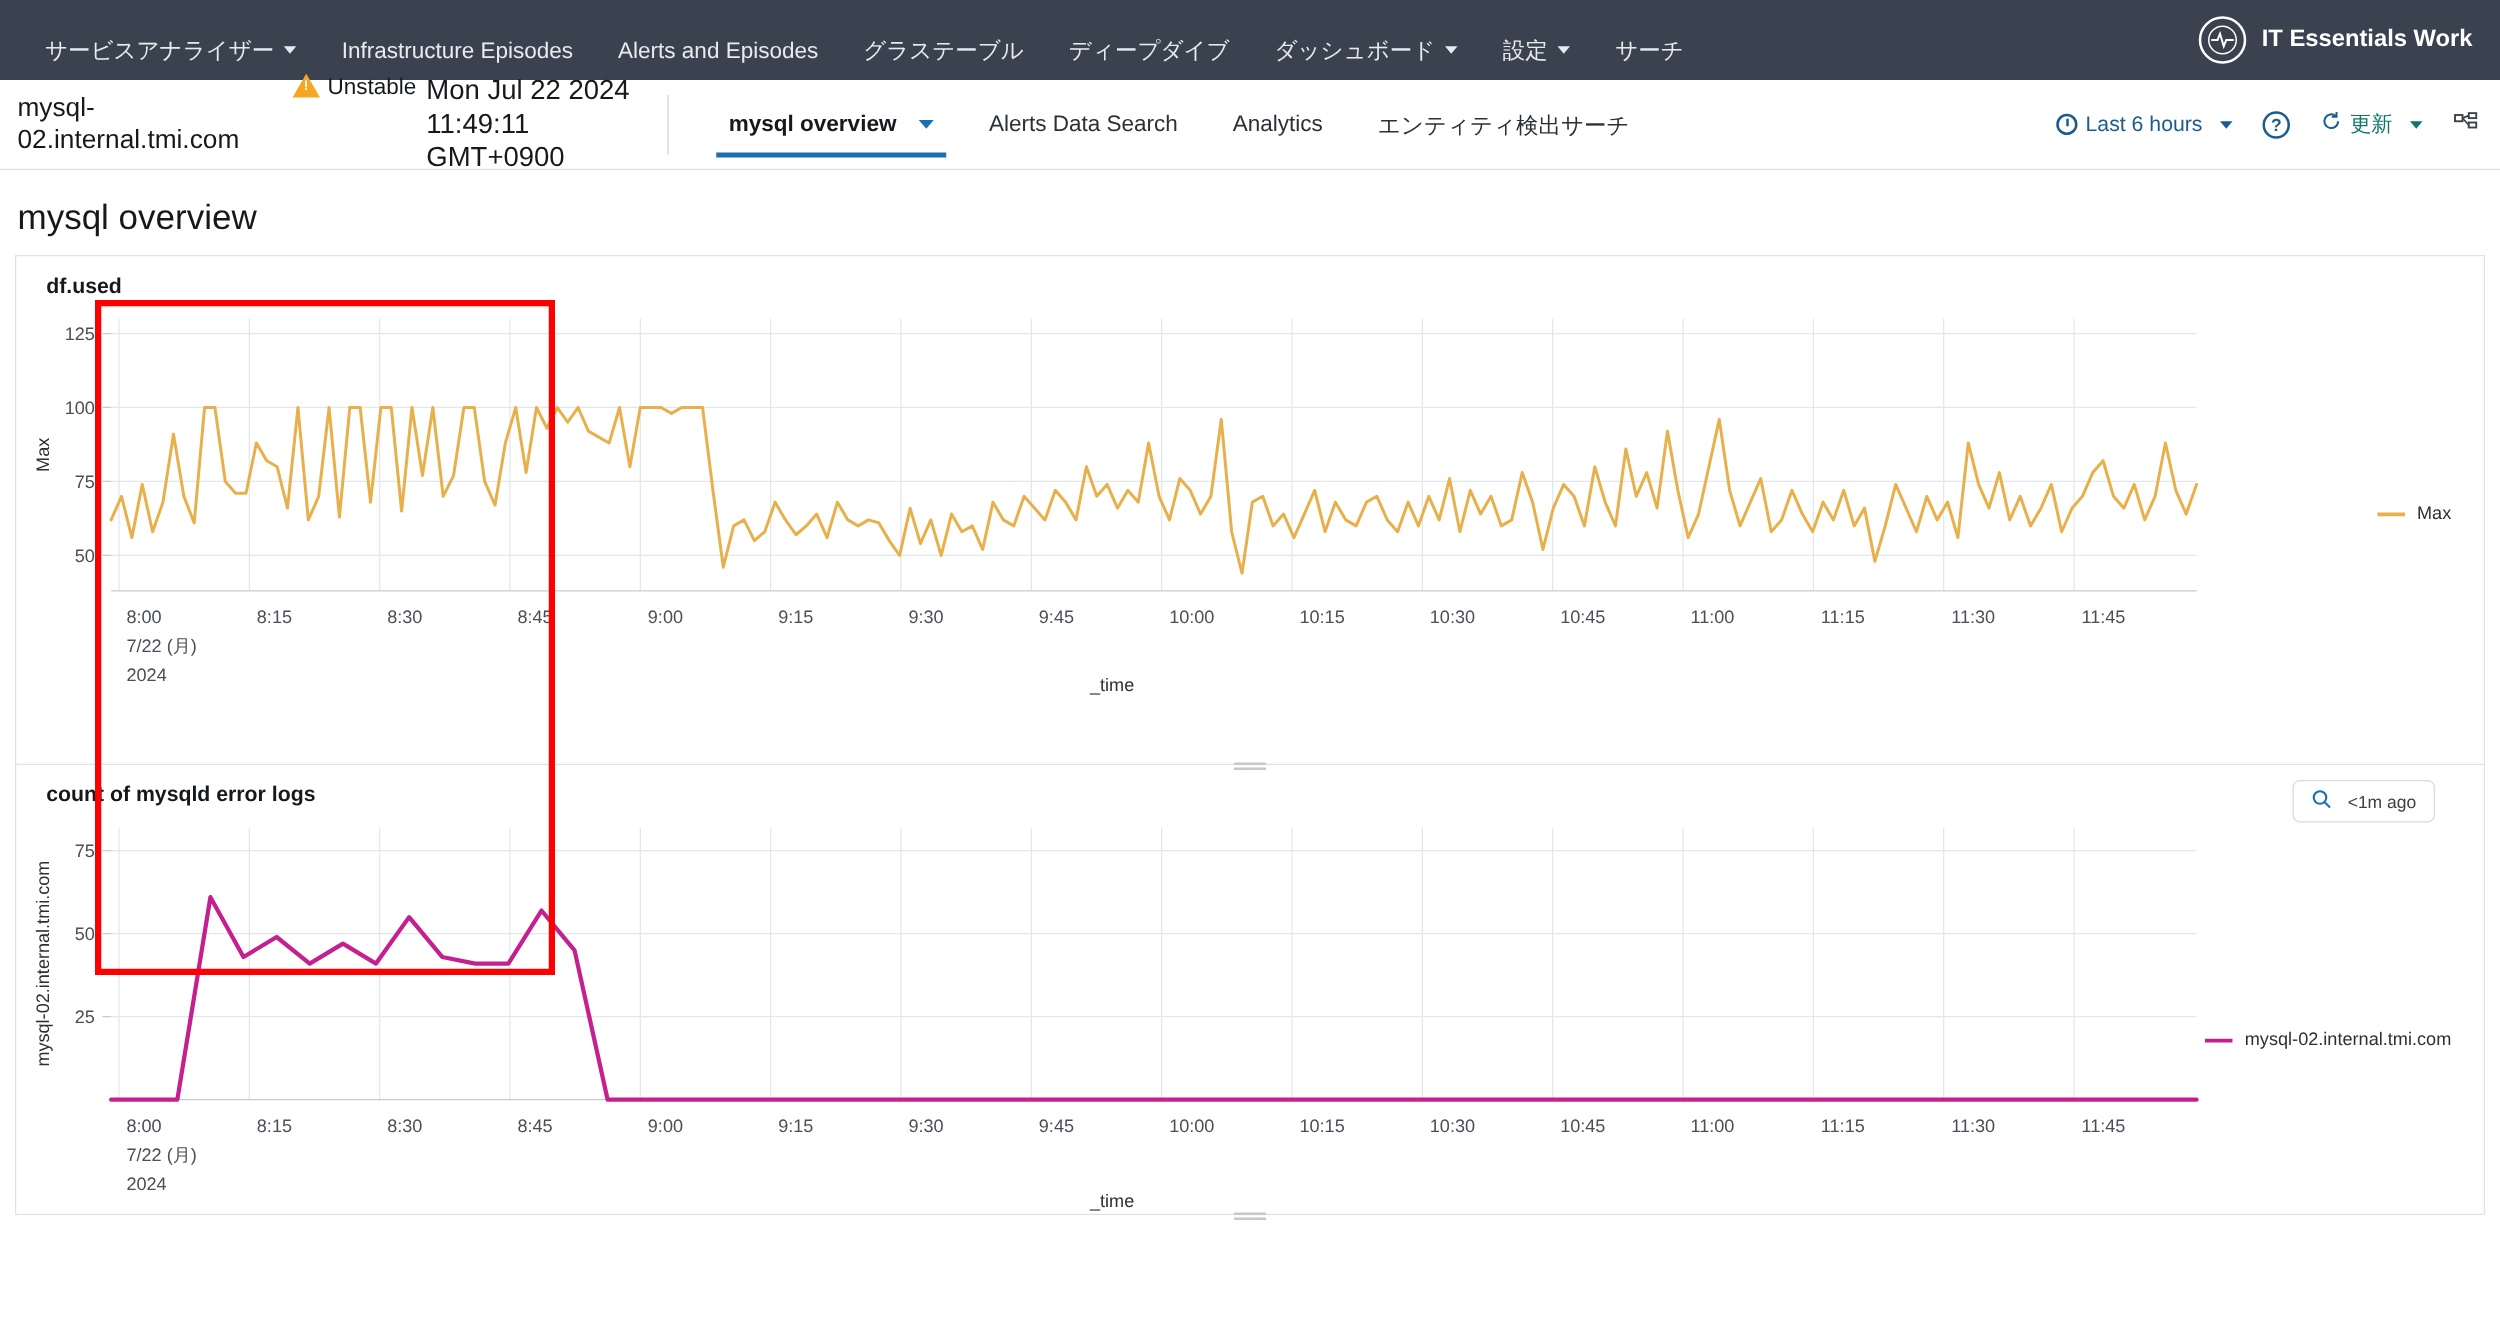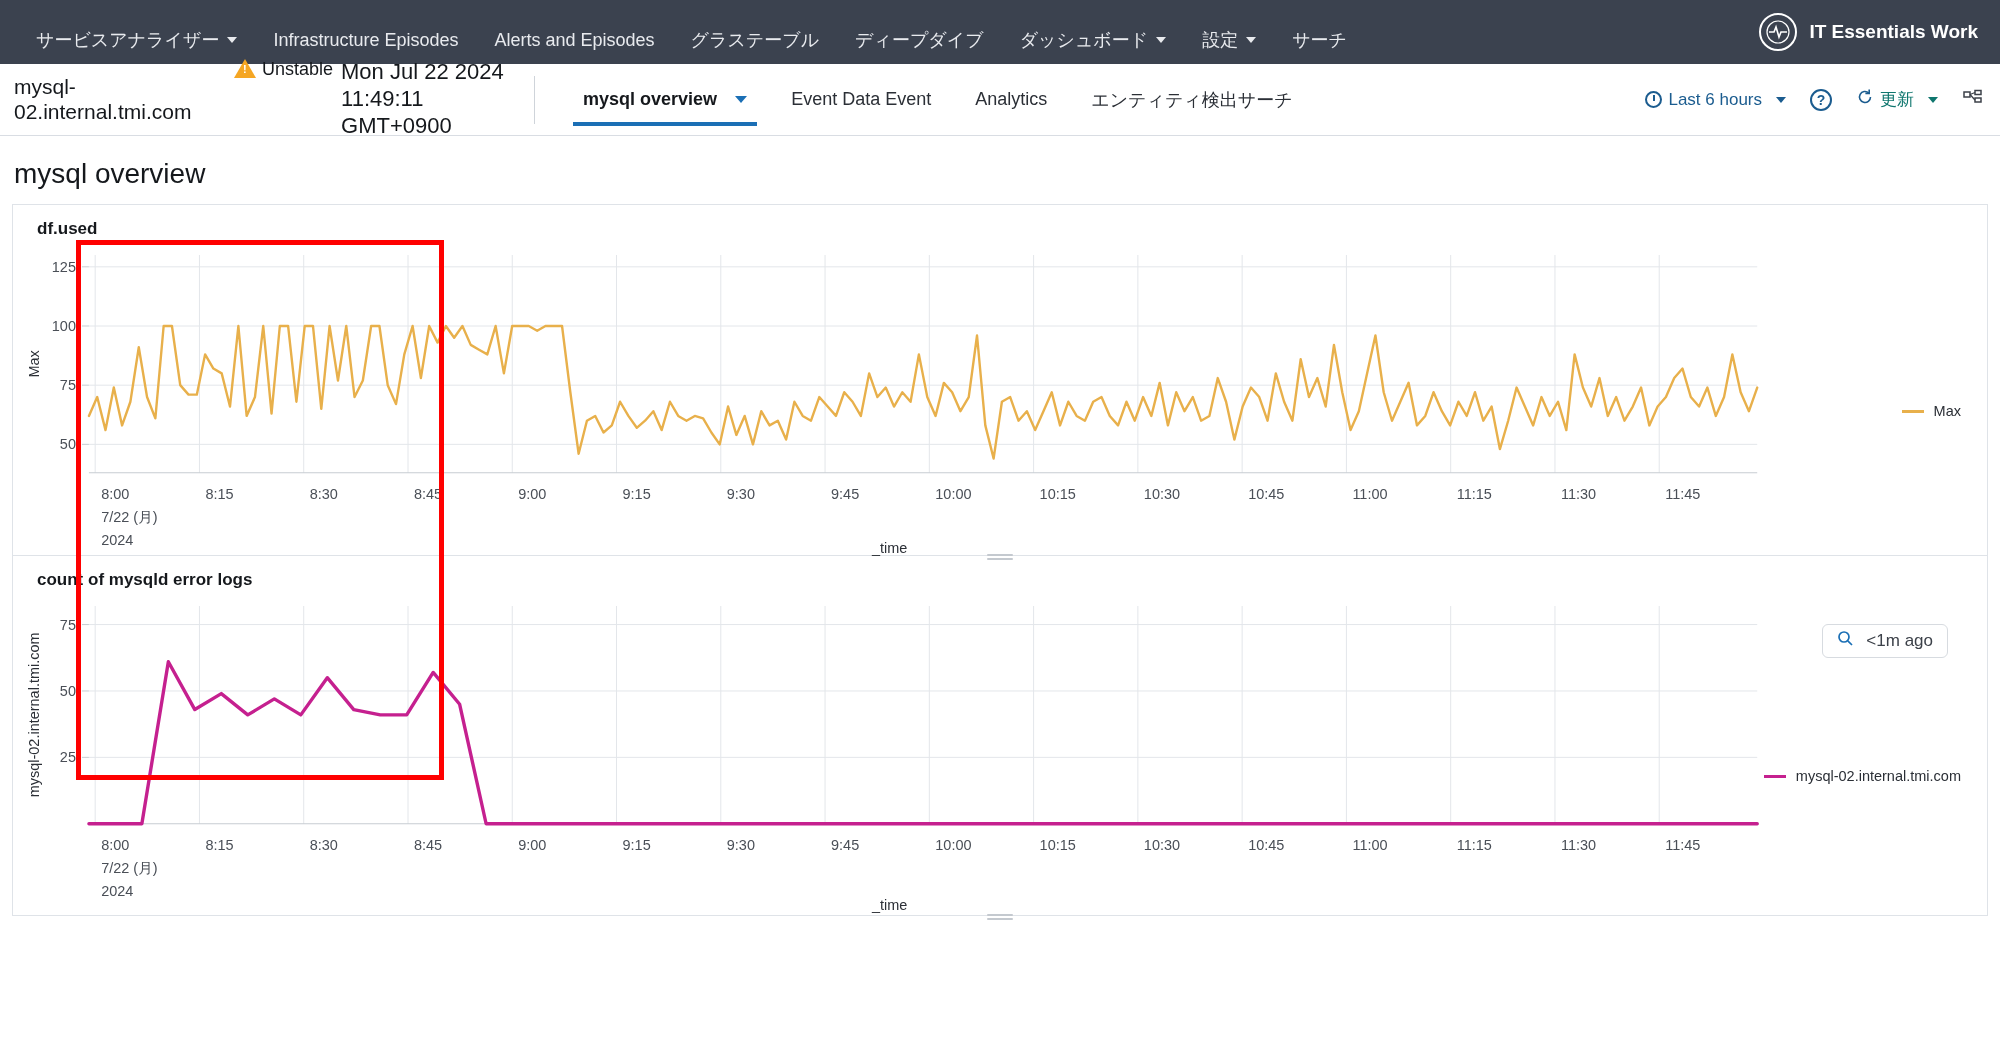--- a/index.html
+++ b/index.html
@@ -228,21 +228,21 @@
     right:52px;
     top:624px;
     height:34px;
     background:#ffffff;
     border:1px solid #d7dbe0;
     border-radius:6px;
     display:flex;
     align-items:center;
     gap:12px;
     padding:0 14px;
-    font-size:17px;
+    font-size:14px;
     color:#3c4149;
     z-index:30;
     cursor:pointer;
   }
   .handle{
     position:absolute;
     left:50%;
     width:26px;height:7px;
     transform:translateX(-50%);
     z-index:25;
@@ -308,21 +308,21 @@
   </div>
 
   <div class="vdivider"></div>
 
   <div class="tabs">
     <div class="tab active">
       <span>mysql overview</span>
       <i class="tcaret"></i>
     </div>
     <div class="tab">
-      <span>Event Data Event</span>
+      <span>Alerts Data Search</span>
     </div>
     <div class="tab">
       <span>Analytics</span>
     </div>
     <div class="tab">
       <span>エンティティ検出サーチ</span>
     </div>
   </div>
 
   <div class="header-right">
@@ -348,21 +348,21 @@
         <rect x="13" y="1.5" width="6" height="4" fill="none" stroke="#3c4149" stroke-width="1.5"></rect>
         <rect x="13" y="9" width="6" height="4" fill="none" stroke="#3c4149" stroke-width="1.5"></rect>
         <path d="M8 5.5 L13 3.5 M8 5.5 L13 11" fill="none" stroke="#3c4149" stroke-width="1.3"></path>
       </svg>
     </div>
   </div>
 </div>
 
 <div class="page-title">mysql overview</div>
 
-<div class="panel" style="height:352px;">
+<div class="panel" style="height:408px;">
   <div class="panel-title">df.used</div>
   <div class="chart-wrap">
     <svg class="chart" id="chart0" viewBox="0 0 1976 320" preserveAspectRatio="none">
         <line x1="76" y1="205.56521739130434" x2="1746" y2="205.56521739130434" class="grid-line"></line>
         <line x1="69" y1="205.56521739130434" x2="76" y2="205.56521739130434" class="tick-line"></line>
         <text x="63" y="210.56521739130434" text-anchor="end" class="axis-text">50</text>
         <line x1="76" y1="146.32608695652175" x2="1746" y2="146.32608695652175" class="grid-line"></line>
         <line x1="69" y1="146.32608695652175" x2="76" y2="146.32608695652175" class="tick-line"></line>
         <text x="63" y="151.32608695652175" text-anchor="end" class="axis-text">75</text>
         <line x1="76" y1="87.08695652173913" x2="1746" y2="87.08695652173913" class="grid-line"></line>

